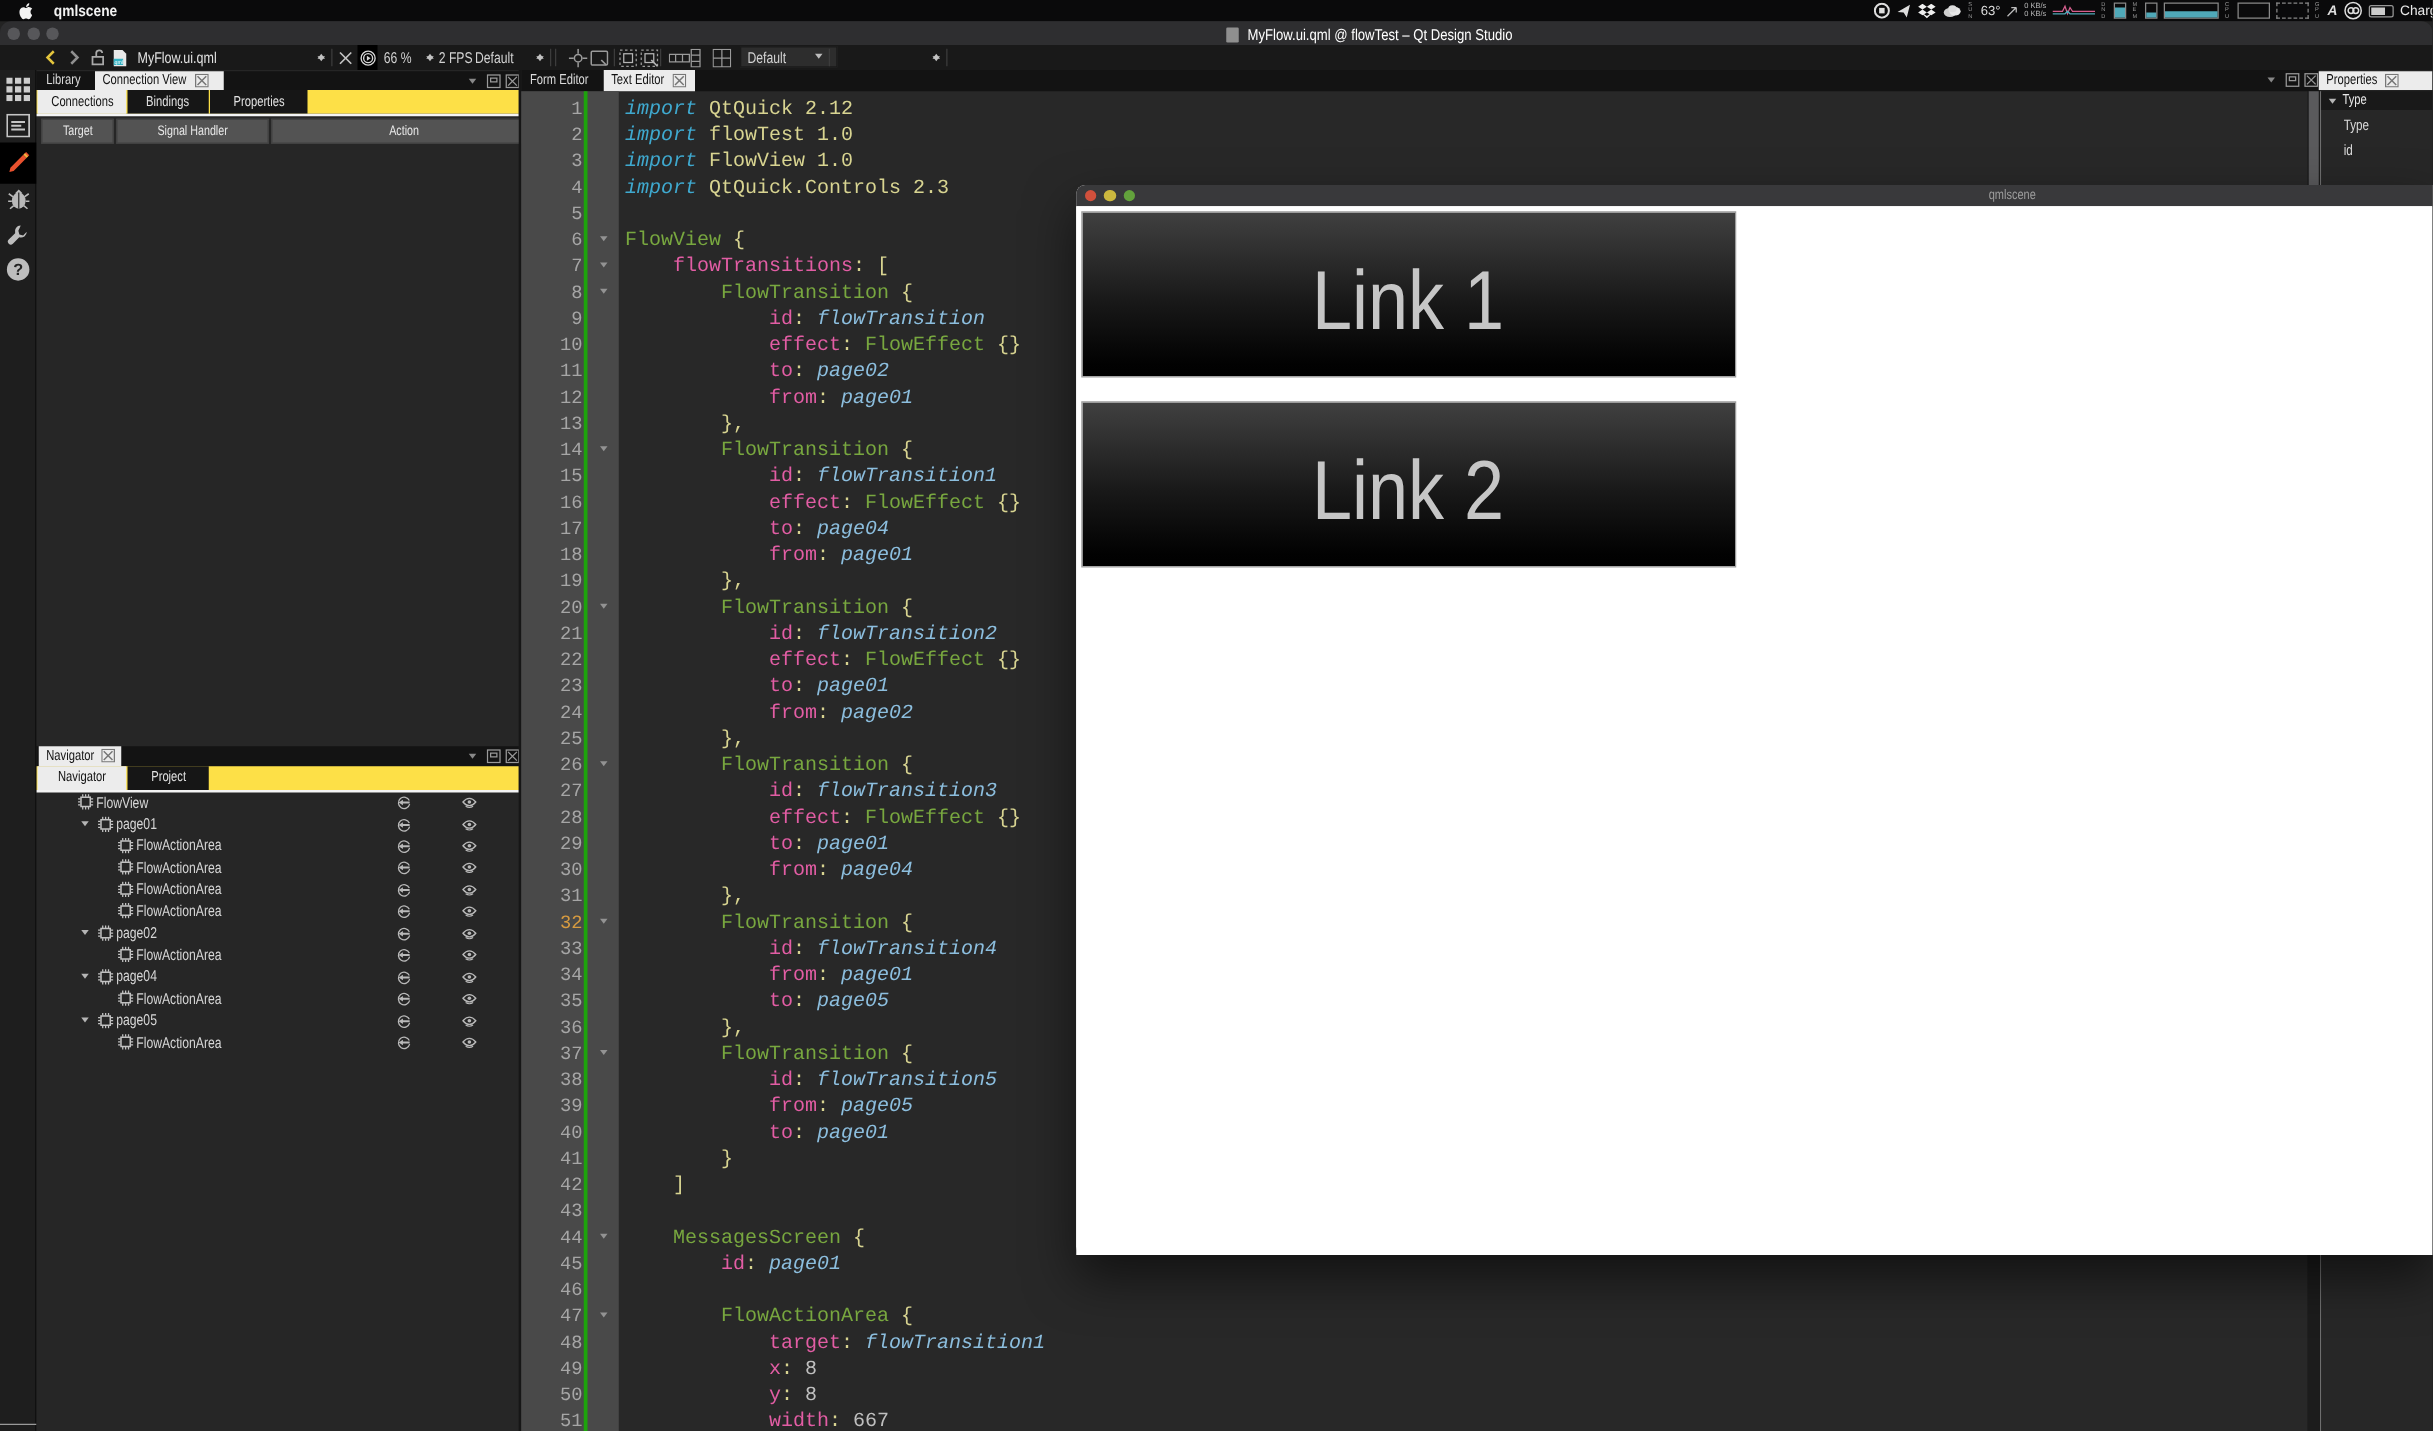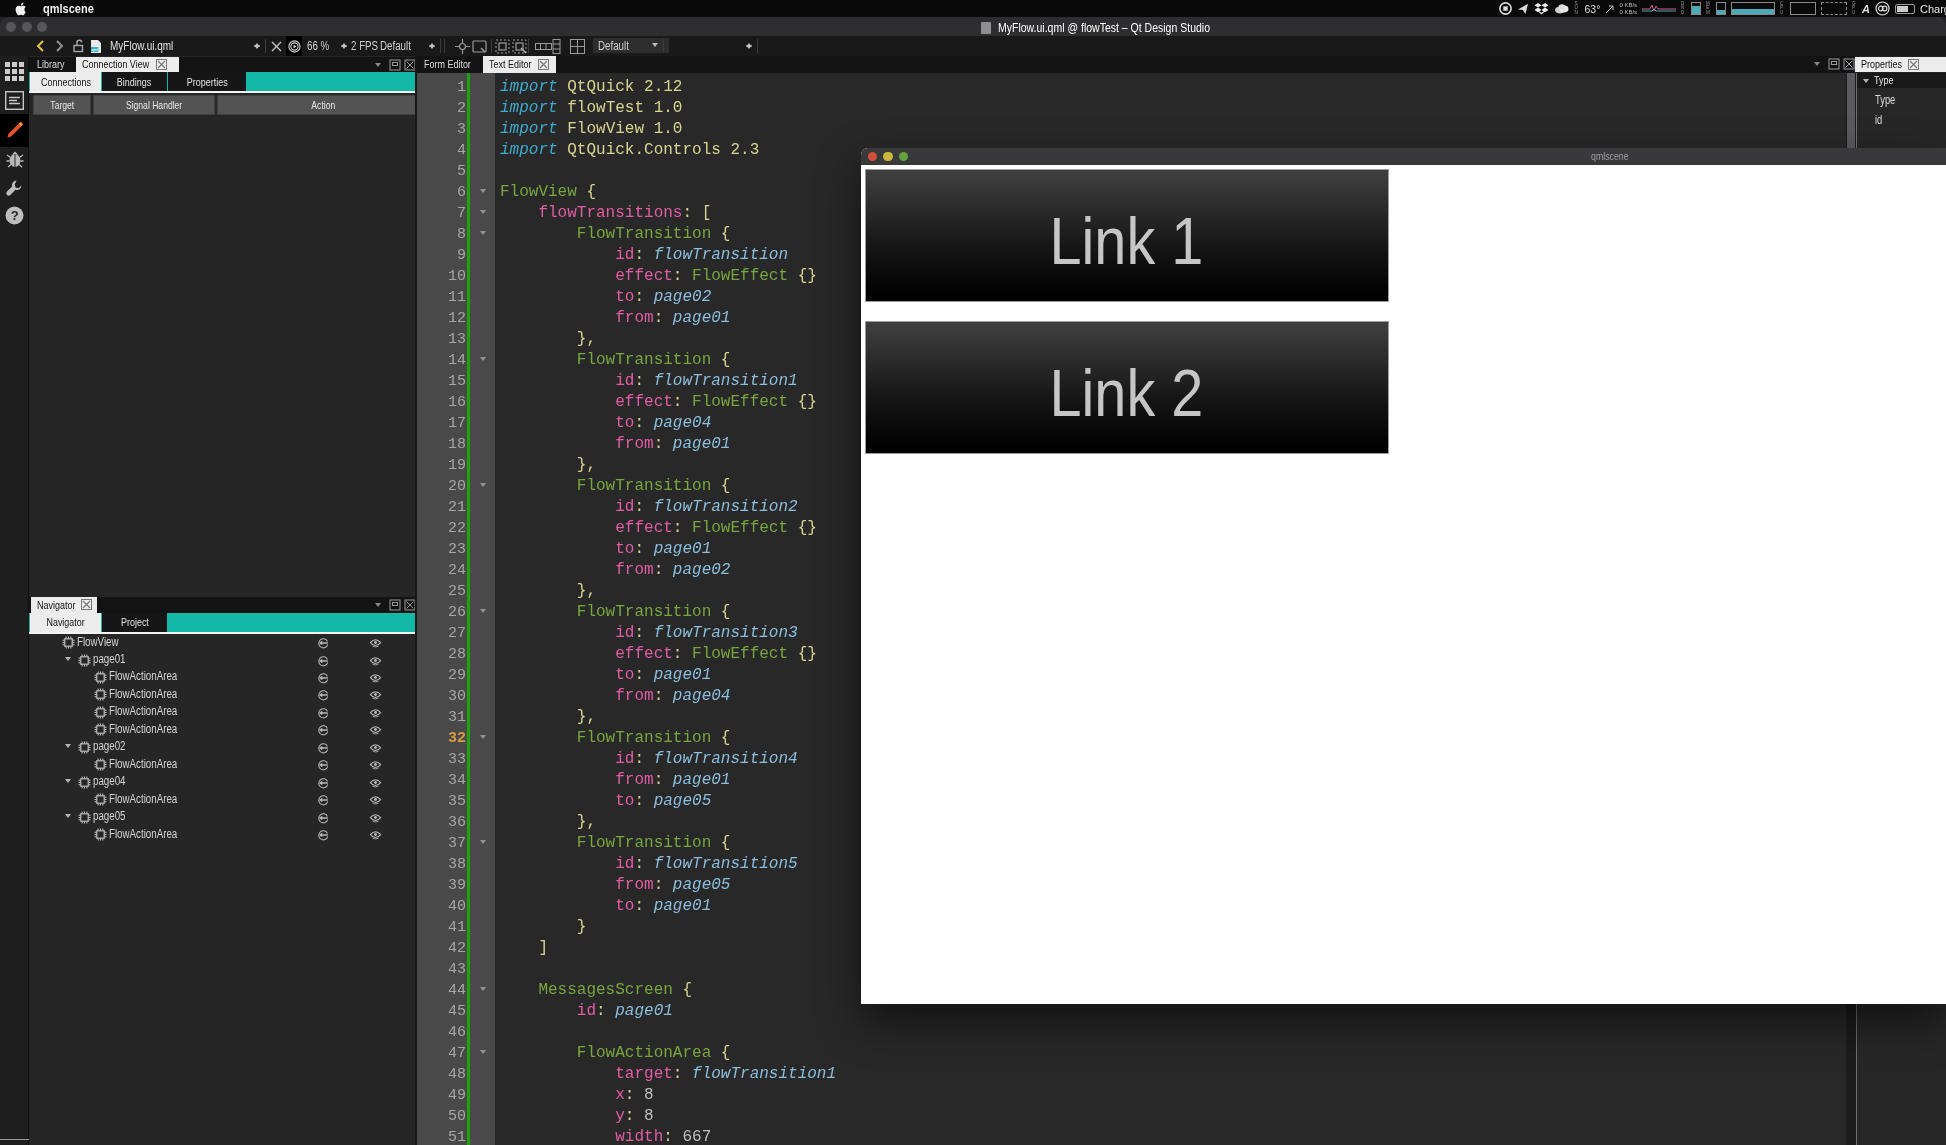--- a/index.html
+++ b/index.html
@@ -45,39 +45,39 @@
 
 #sidebar{position:absolute;left:0;top:56px;width:29px;height:1089px;background:#1e1e1e;border-right:1px solid #101010}
 .sbi{position:absolute;left:0;width:29px;display:flex;justify-content:center}
 #sb-pencil{position:absolute;left:0;top:114px;width:29px;height:33px;background:#000;display:flex;align-items:center;justify-content:center}
 #sbline{position:absolute;left:0;top:1139px;width:29px;height:1px;background:#9a9a9a}
 
 
 .tabrow{position:absolute;background:#131313}
 .tab{position:absolute;top:0;height:100%;font-size:11.5px;color:#dcdcdc;display:flex;align-items:center;padding:0 6px;white-space:nowrap}
 .tab.active{background:#ececec;color:#111}
-.subrow{position:absolute;background:#14b8a6}
+.subrow{position:absolute;background:#fde047}
 .stab{position:absolute;top:0;height:100%;font-size:11.5px;color:#e2e2e2;background:#161616;display:flex;align-items:center;justify-content:center}
 .stab.active{background:#ececec;color:#111}
 .whiteline{position:absolute;background:#f4f4f4}
 .wbts{position:absolute;top:2px;display:flex;align-items:center}
 .wbts .dd{position:absolute;left:-14px;top:4px;border-top-color:#888}
 
 
 #lpanel{position:absolute;left:29px;top:56px;width:386px;height:1089px;background:#262626}
 .hbtn{position:absolute;top:0;height:100%;background:#535353;border:1px solid #404040;color:#e8e8e8;font-size:11px;display:flex;align-items:center;justify-content:center}
 
 
 #editorwrap{position:absolute;left:417px;top:56px;width:1429px;height:1089px;background:#282828}
 #edtabs{position:absolute;left:417px;top:56px;width:1438px;height:16.5px;background:#131313}
 #gutter{position:absolute;left:417px;top:72.5px;width:78px;height:1072.5px;background:#494949}
 #greenbar{position:absolute;left:467px;top:72.5px;width:2.5px;height:1072.5px;background:#1da30c}
 #lnums{position:absolute;left:417px;top:77.2px;width:49px;text-align:right;
   font-family:"Liberation Mono",monospace;font-size:15px;line-height:21px;color:#a6a6a6;white-space:pre}
-#lnums .cur{color:#d79b40;font-weight:bold}
+#lnums .cur{color:#d79b40;font-weight:normal}
 .fold{position:absolute;left:480px;width:0;height:0;border:3.5px solid transparent;border-top:4.5px solid #939393}
 #code{position:absolute;left:500px;top:77.2px;font-family:"Liberation Mono",monospace;
   font-size:16px;line-height:21px;color:#bfbfbf;white-space:pre}
 #code i{font-style:normal}
 #code .k{color:#3fa9cf;font-style:italic}
 #code .m{color:#d8d491}
 #code .t{color:#78a73f}
 #code .b{color:#d8d491}
 #code .p{color:#e25da4}
 #code .v{color:#8cbede;font-style:italic}

